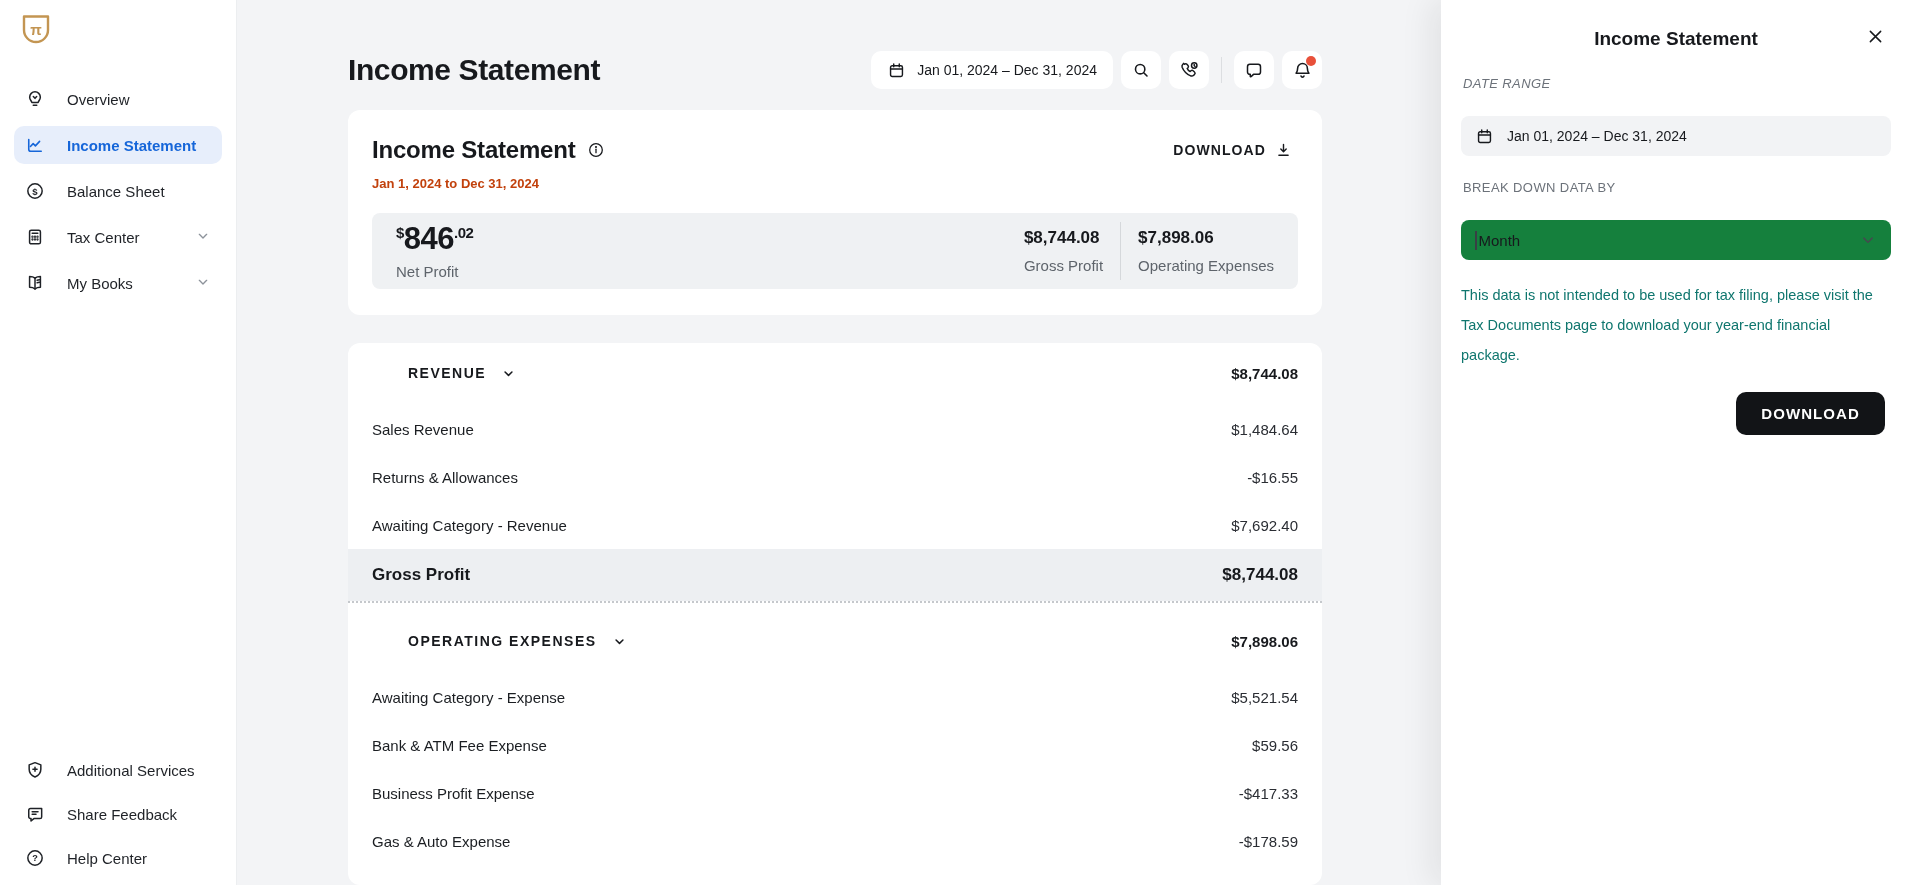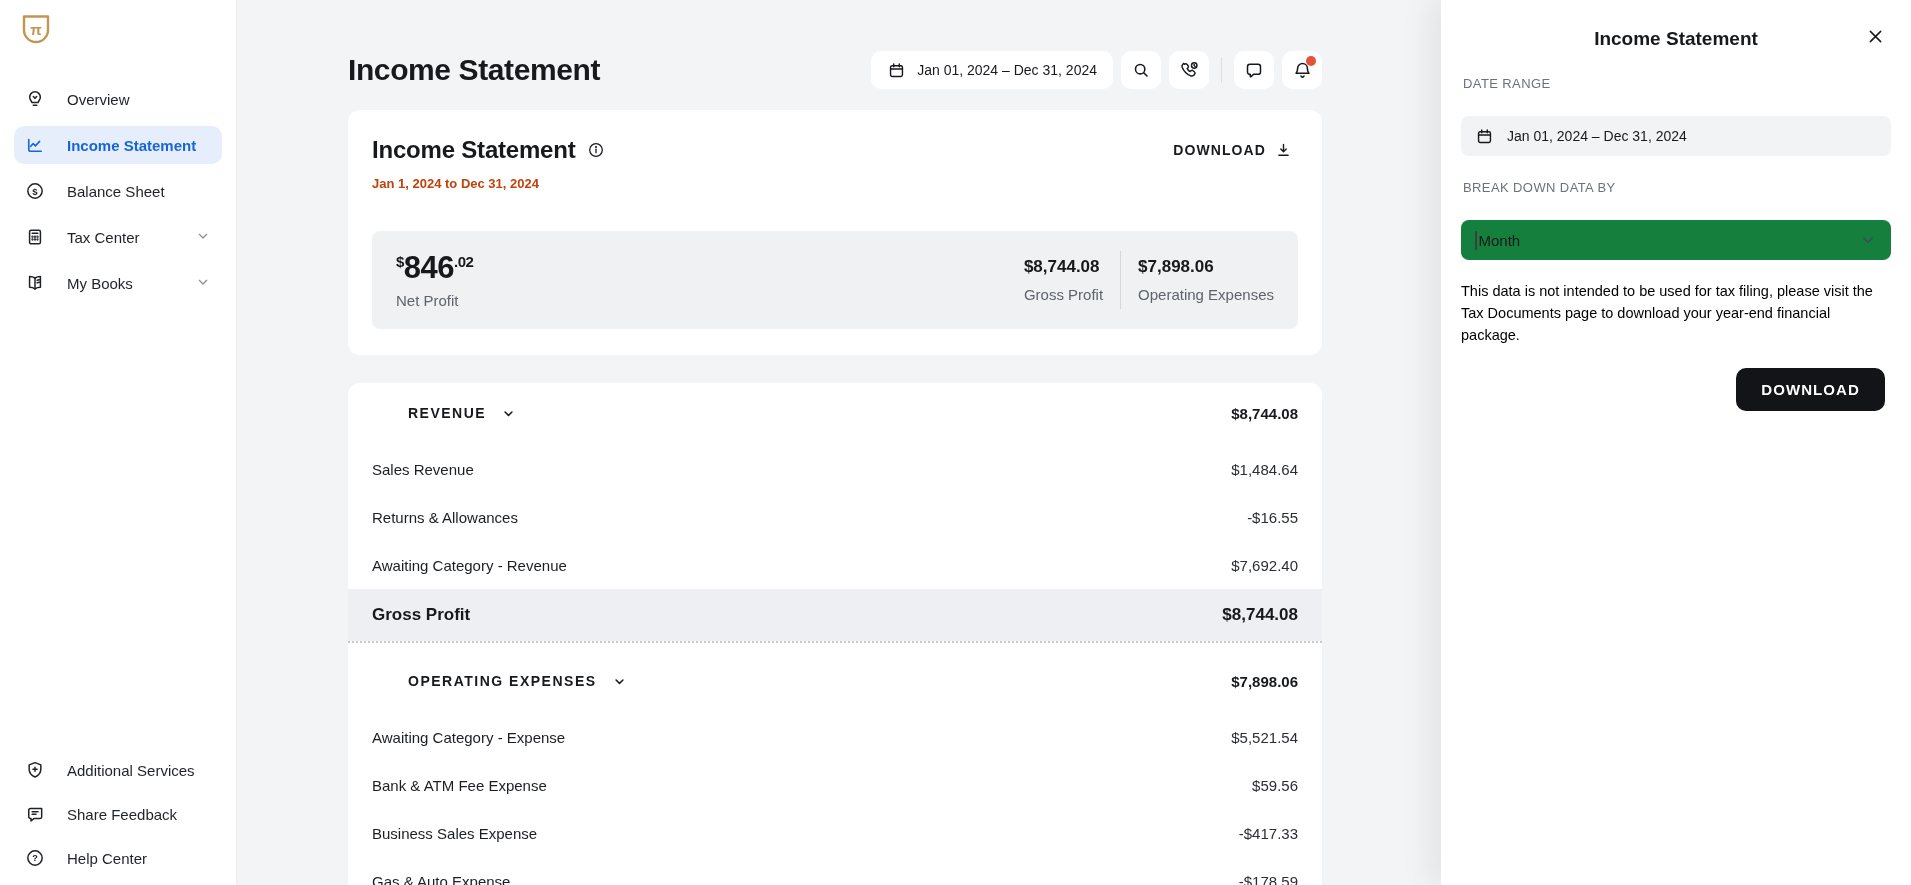--- a/index.html
+++ b/index.html
@@ -67,22 +67,22 @@
   .report-title-wrap { display: flex; align-items: center; gap: 11px; }
   .report-title { margin: 0; font-size: 24px; font-weight: 700; letter-spacing: -0.2px; }
   .info-btn { border: none; background: none; padding: 0; color: #17191D; cursor: pointer; display: flex; }
   .download-link {
     border: none; background: none; display: flex; align-items: center; gap: 9px;
     font-size: 14px; font-weight: 700; letter-spacing: 1.1px; color: #17191D;
     cursor: pointer; font-family: inherit;
   }
   .subtitle { margin-top: 12px; font-size: 13px; font-weight: 700; color: #c2410c; }
   .summary-band {
-    margin-top: 40px; background: #EFF1F3; border-radius: 8px;
-    padding: 18px 24px; height: 98px;
+    margin-top: 22px; background: #EFF1F3; border-radius: 8px;
+    padding: 18px 24px; height: 76px;
     display: flex; align-items: center; justify-content: space-between;
   }
   .big-amount { font-size: 31px; font-weight: 800; letter-spacing: -0.5px; line-height: 1; }
   .big-amount .sup { font-size: 15px; font-weight: 700; position: relative; top: -11px; }
   .net-label { margin-top: 9px; font-size: 15px; color: #5E646B; }
   .right-metrics { display: flex; align-items: center; gap: 17px; }
   .metric .value { font-size: 17px; font-weight: 700; }
   .metric .label { margin-top: 9px; font-size: 15px; color: #5E646B; }
   .vdiv { width: 1px; height: 58px; background: #D5D8DB; }
   
@@ -108,35 +108,35 @@
     box-shadow: -10px 0 30px rgba(23,25,29,0.08);
     padding: 26px 20px;
   }
   .panel-head { position: relative; display: flex; justify-content: center; align-items: center; height: 26px; }
   .panel-title { margin: 0; font-size: 19px; font-weight: 700; }
   .close-btn {
     position: absolute; right: 6px; top: 1px; border: none; background: none;
     padding: 0; cursor: pointer; color: #17191D; display: flex;
   }
   .panel-label { font-size: 13px; color: #6C727A; letter-spacing: 0.4px; margin: 0 0 0 2px; }
-  .panel-label.first { margin-top: 24px; }
+  .panel-label.first { margin-top: 24px; font-style: italic; }
   .panel-label.second { margin-top: 24px; }
   .panel-input {
     margin-top: 25px; height: 40px; background: #F2F3F5; border-radius: 8px;
     display: flex; align-items: center; gap: 13px; padding: 0 14px;
     font-size: 14px; font-weight: 500; cursor: pointer;
   }
   .panel-select {
     margin-top: 25px; height: 40px; background: #15803d; border-radius: 8px;
     display: flex; align-items: center; padding: 0 14px;
     font-size: 15px; cursor: pointer;
   }
   .text-caret { width: 1.5px; height: 19px; background: #3A3F45; margin-right: 2px; }
   .panel-select .chev { margin-left: auto; color: #45494F; display: flex; }
-  .disclaimer { margin-top: 20px; font-size: 14.5px; line-height: 22px; color: #000000; }
+  .disclaimer { margin-top: 20px; font-size: 14.5px; line-height: 30px; color: #0f766e; }
   .panel-download {
     display: block; margin: 22px 6px 0 auto;
     background: #121417; color: #fff; border: none; border-radius: 10px;
     height: 43px; padding: 0 25px;
     font-size: 15px; font-weight: 700; letter-spacing: 1.1px;
     cursor: pointer; font-family: inherit;
   }
 </style>
 </head>
 <body>
@@ -361,21 +361,21 @@
 
         <div class="trow first">
           <span class="rlabel">Awaiting Category - Expense</span>
           <span class="rvalue">$5,521.54</span>
         </div>
         <div class="trow">
           <span class="rlabel">Bank &amp; ATM Fee Expense</span>
           <span class="rvalue">$59.56</span>
         </div>
         <div class="trow">
-          <span class="rlabel">Business Sales Expense</span>
+          <span class="rlabel">Business Profit Expense</span>
           <span class="rvalue">-$417.33</span>
         </div>
         <div class="trow">
           <span class="rlabel">Gas &amp; Auto Expense</span>
           <span class="rvalue">-$178.59</span>
         </div>
       </section>
 
     </div>
   </main>

